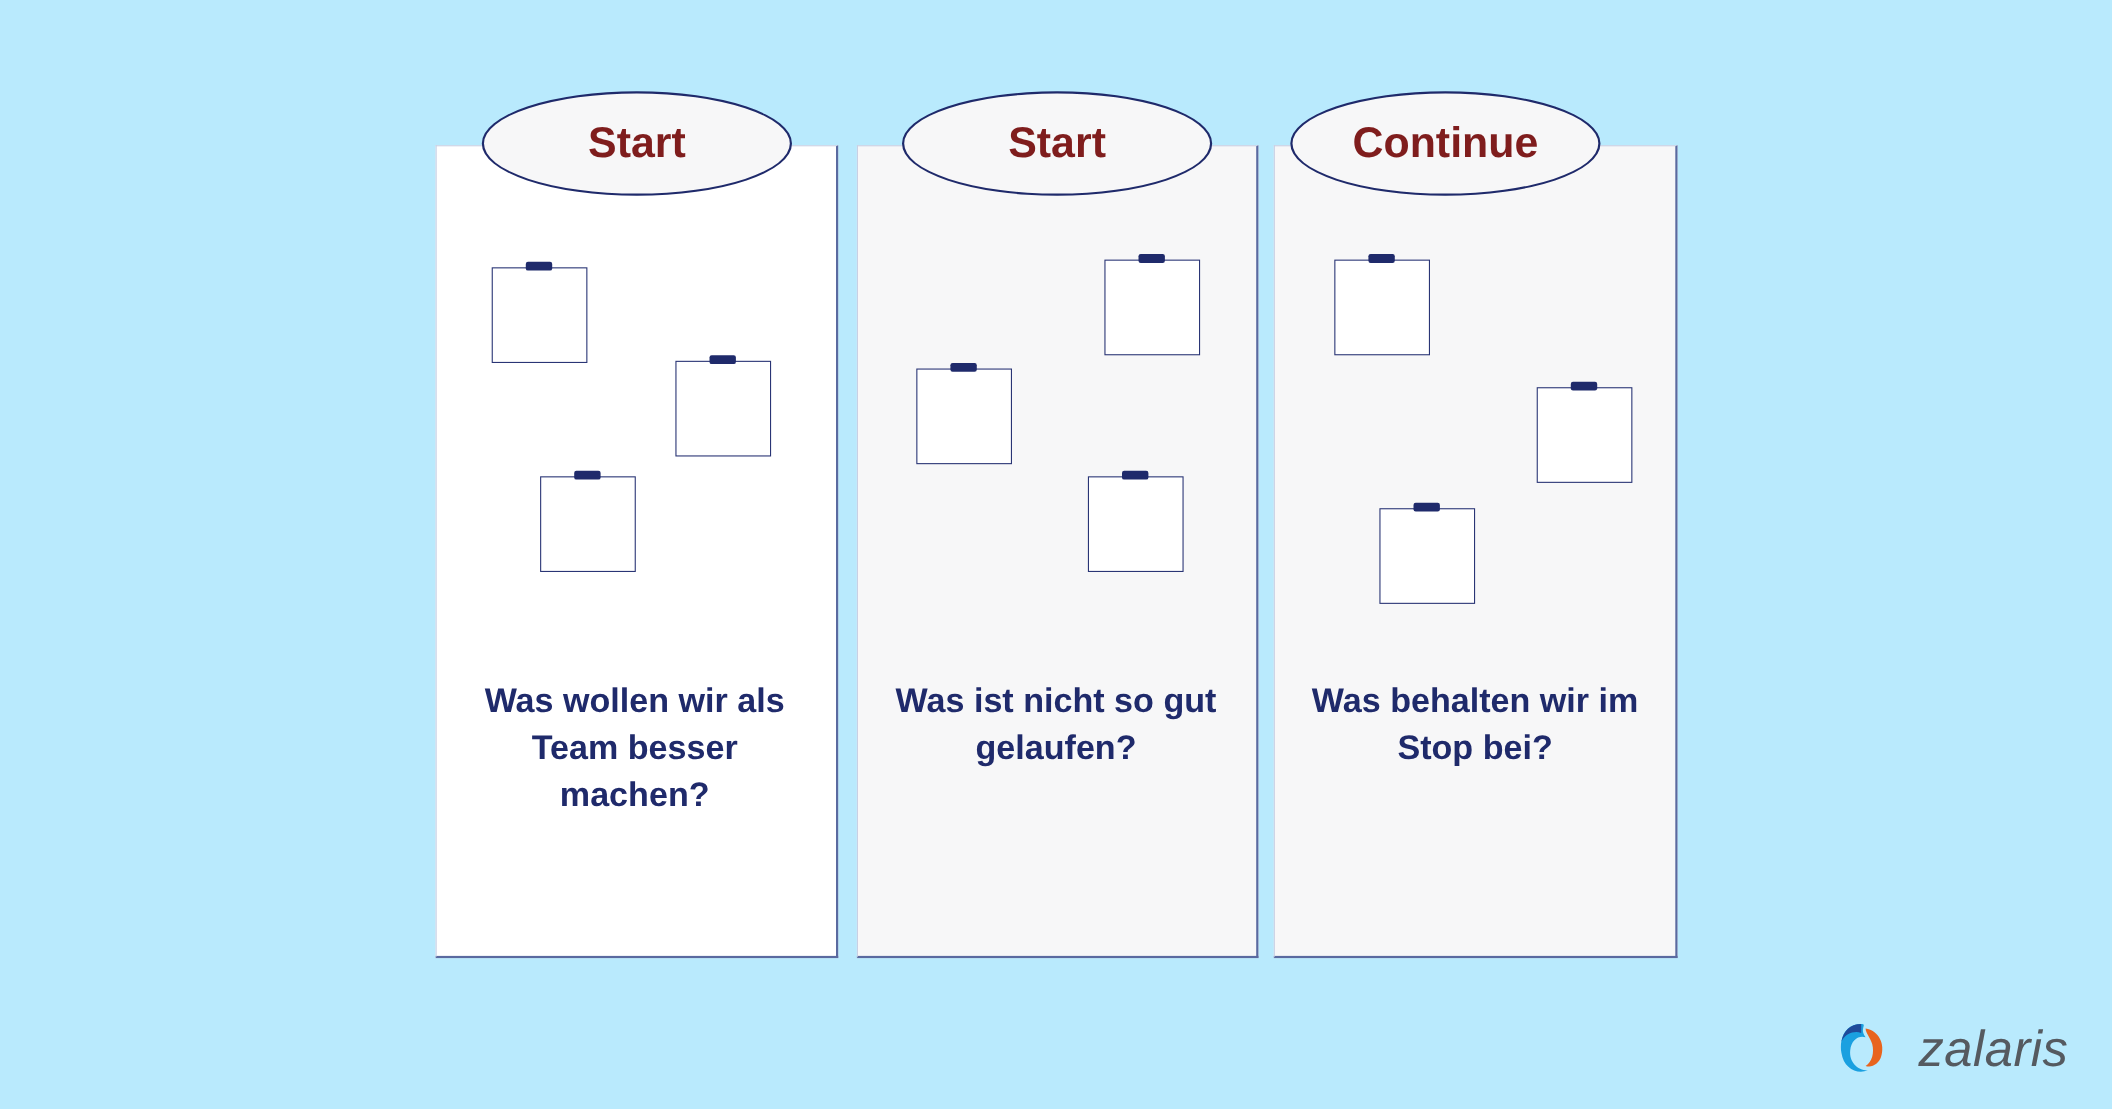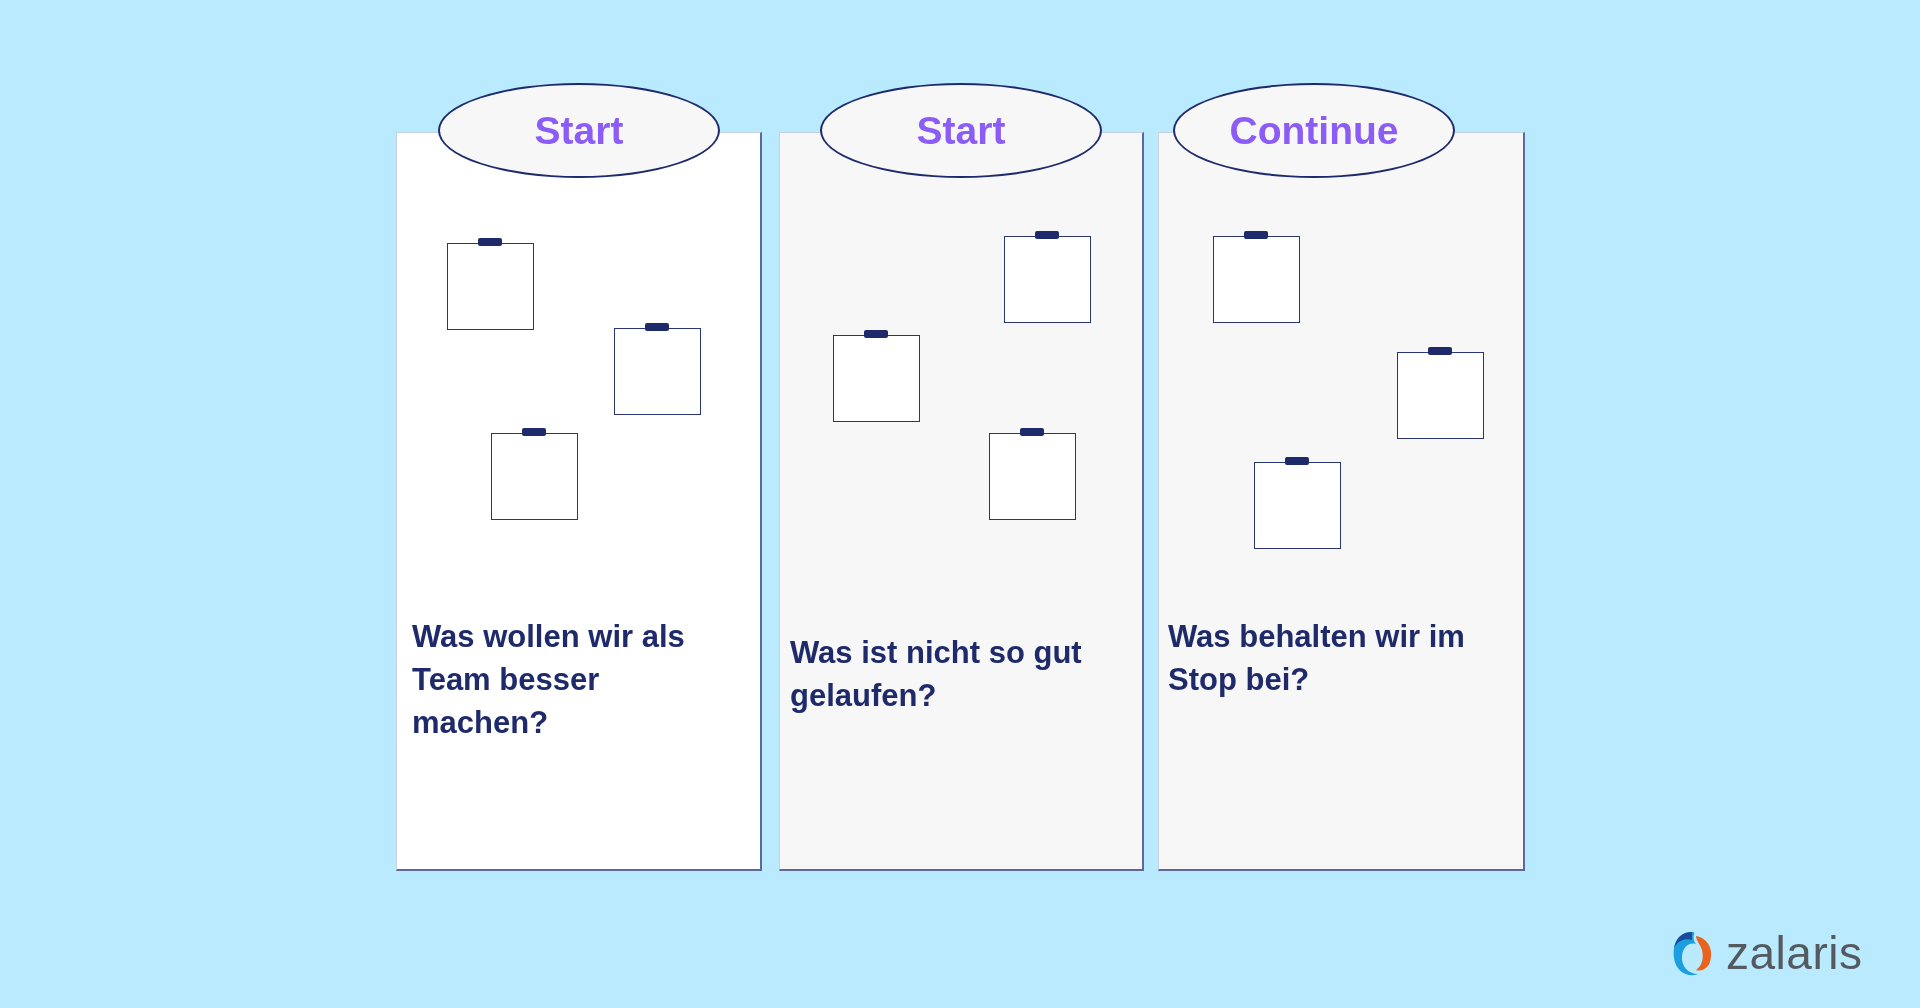--- a/index.html
+++ b/index.html
@@ -1,25 +1,25 @@
 <!DOCTYPE html>
 <html><head>
 <meta charset="utf-8">
 <style>
   html, body { margin:0; padding:0; }
   body { width:1920px; height:1008px; background:#b9eafd; position:relative; overflow:hidden; font-family:"Liberation Sans", sans-serif; }
   .panel { position:absolute; top:132px; height:739px; border:1.5px solid #c8d0e4; border-right:2px solid #5a6aa0; border-bottom:2px solid #5a6aa0; box-sizing:border-box; }
   .p1 { left:396px; width:366px; background:#ffffff; }
   .p2 { left:779px; width:365px; background:#f7f7f8; }
   .p3 { left:1158px; width:367px; background:#f7f7f8; }
-  .oval { position:absolute; top:83px; width:282px; height:95px; border:2px solid #1f2a6b; border-radius:50%; background:#f7f7f8; box-sizing:border-box; display:flex; align-items:center; justify-content:center; color:#8b5cf6; font-weight:bold; font-size:39px; }
+  .oval { position:absolute; top:83px; width:282px; height:95px; border:2px solid #1f2a6b; border-radius:50%; background:#f7f7f8; box-sizing:border-box; display:flex; align-items:center; justify-content:center; color:#7f1d1d; font-weight:bold; font-size:39px; }
   .note { position:absolute; width:87px; height:87px; border:1.5px solid #2a3575; background:#ffffff; box-sizing:border-box; }
   .tape { position:absolute; top:-6px; left:30px; width:24px; height:8px; background:#1f2a6b; border-radius:2px; }
-  .q { position:absolute; color:#1f2a6b; font-weight:bold; font-size:31px; line-height:43px; }
-  .logo { position:absolute; left:1668px; top:926px; display:flex; align-items:flex-end; gap:10px; }
+  .q { position:absolute; color:#1f2a6b; font-weight:bold; font-size:31px; line-height:43px; text-align:center; }
+  .logo { position:absolute; left:1668px; top:926px; display:flex; align-items:center; gap:28px;font-style:italic; }
   .logo-text { color:#555a60; font-size:46px; letter-spacing:0.5px; }
 </style>
 </head>
 <body>
 
 <div class="panel p1"></div>
 <div class="panel p2"></div>
 <div class="panel p3"></div>
 
 <div class="oval" style="left:438px;">
@@ -56,21 +56,21 @@
     <div class="tape"></div>
   </div>
 <div class="note" style="left:1397px;top:352px;">
     <div class="tape"></div>
   </div>
 <div class="note" style="left:1254px;top:462px;">
     <div class="tape"></div>
   </div>
 
 <div class="q" style="left:412px;top:615px;width:330px;">Was wollen wir als Team besser machen?</div>
-<div class="q" style="left:790px;top:615px;width:340px;margin-top:16px;">Was ist nicht so gut gelaufen?</div>
+<div class="q" style="left:790px;top:615px;width:340px;">Was ist nicht so gut gelaufen?</div>
 <div class="q" style="left:1168px;top:615px;width:346px;">Was behalten wir im Stop bei?</div>
 
 <div class="logo">
   <svg width="48" height="52" viewBox="0 0 48 52">
     <path d="M24 4 C10 4 4 16 6 30 C8 44 20 50 30 46 C20 46 13 38 14 28 C15 18 22 14 28 16 C22 8 30 4 24 4 Z" fill="#1aa0e0"></path>
     <path d="M24 4 C14 4 8 10 6 20 C10 12 18 10 24 12 Z" fill="#1f4a9a"></path>
     <path d="M28 8 C40 10 46 22 42 34 C40 40 34 44 28 42 C34 38 36 30 34 22 C32 16 28 12 28 8 Z" fill="#e8641e"></path>
   </svg>
   <span class="logo-text">zalaris</span>
 </div>

